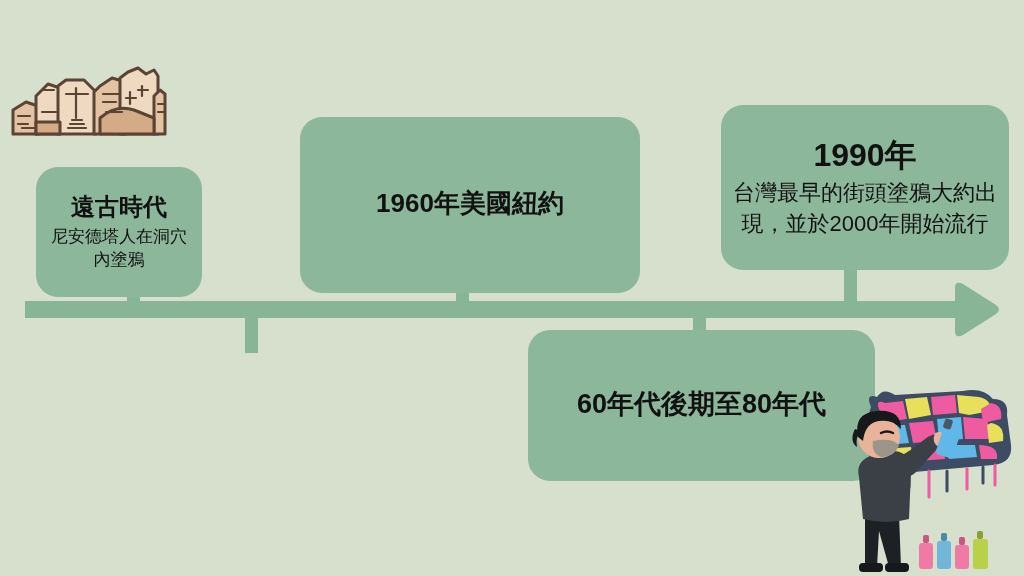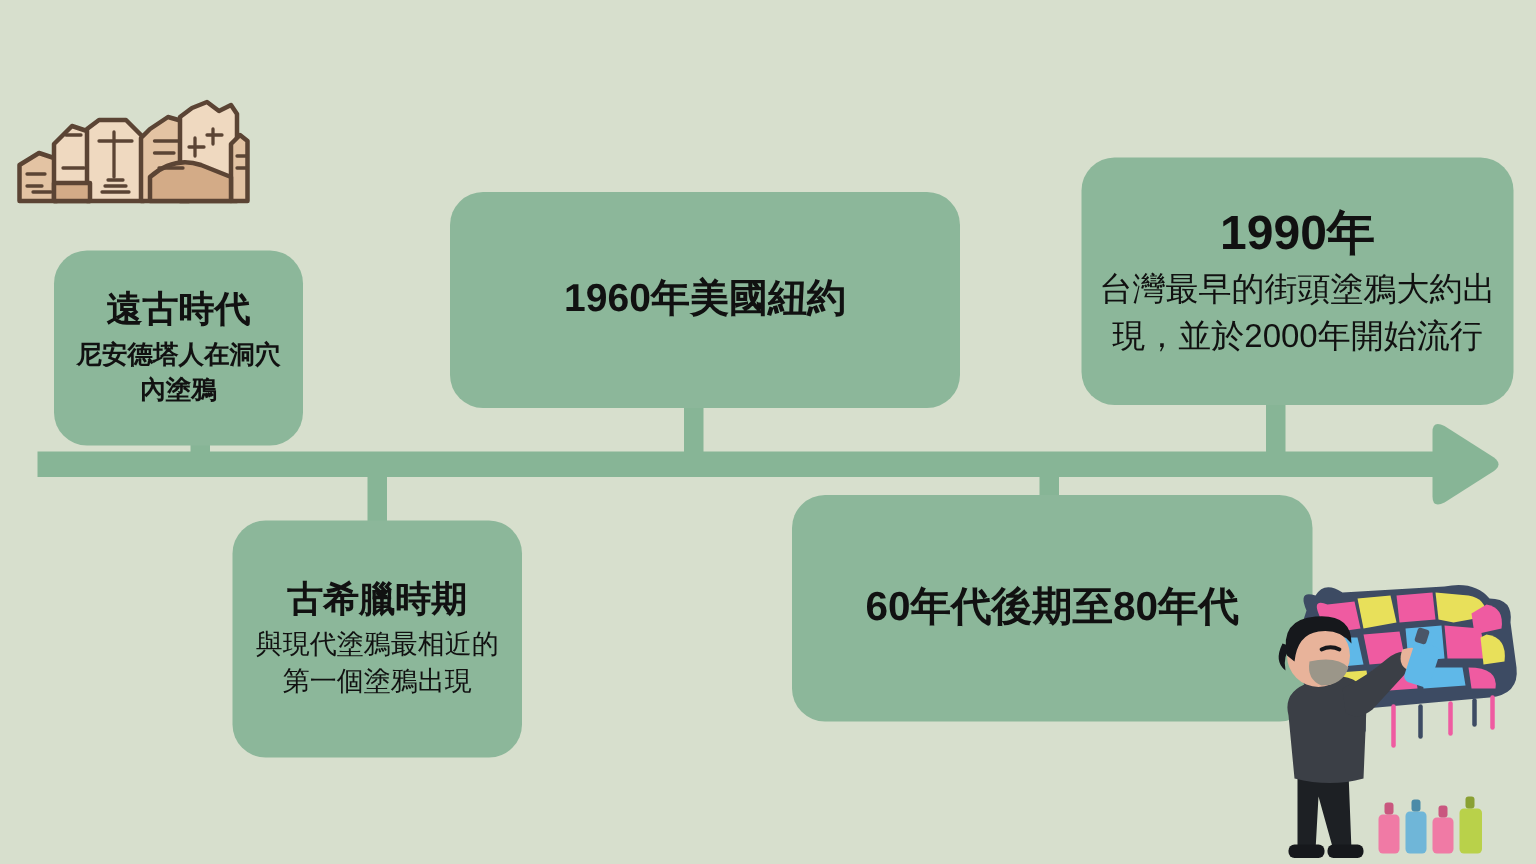--- a/index.html
+++ b/index.html
@@ -65,23 +65,23 @@
     margin-bottom: 3px;
     white-space: nowrap;
   }
   .card .body {
     line-height: 1.38;
     font-weight: normal;
   }
 
   #card-1 { left: 36px;  top: 135px; width: 166px; height: 130px; margin-top: 32px; }
   #card-1 .title { font-size: 24px; }
-  #card-1 .body  { font-size: 17px; font-weight: bold; }
-
-  #card-2 { left: 300px; top: 117px; width: 340px; height: 144px; margin-top: 11px; }
+  #card-1 .body  { font-size: 17px; }
+
+  #card-2 { left: 300px; top: 117px; width: 340px; height: 176px; }
   #card-2 .title { font-size: 26px; }
   #card-2 .body  { font-size: 18px; }
 
   #card-3 { left: 721px; top: 105px; width: 288px; height: 165px; }
   #card-3 .title { font-size: 32px; }
   #card-3 .body  { font-size: 22px; }
 
   #card-4 { left: 155px; top: 347px; width: 193px; height: 158px; }
   #card-4 .title { font-size: 24px; }
   #card-4 .body  { font-size: 18px; }
@@ -132,24 +132,20 @@
 
   <div class="card" id="card-2">
     <div class="title">1960年美國紐約</div>
   </div>
 
   <div class="card" id="card-3">
     <div class="title">1990年</div>
     <div class="body">台灣最早的街頭塗鴉大約出現，並於2000年開始流行</div>
   </div>
 
-  <div class="card" id="card-4">
-    <div class="title">古希臘時期</div>
-    <div class="body">與現代塗鴉最相近的第一個塗鴉出現</div>
-  </div>
 
   <div class="card" id="card-5">
     <div class="title">60年代後期至80年代</div>
   </div>
 
   <div id="cave-illustration">
     <svg width="160" height="78" viewBox="0 0 160 78">
       <g stroke="#5b4434" stroke-width="3" stroke-linejoin="round" stroke-linecap="round">
 
         <path d="M5 48 L5 72 L30 72 L30 44 L18 40 L5 48 Z" fill="#e3c3a3"></path>

